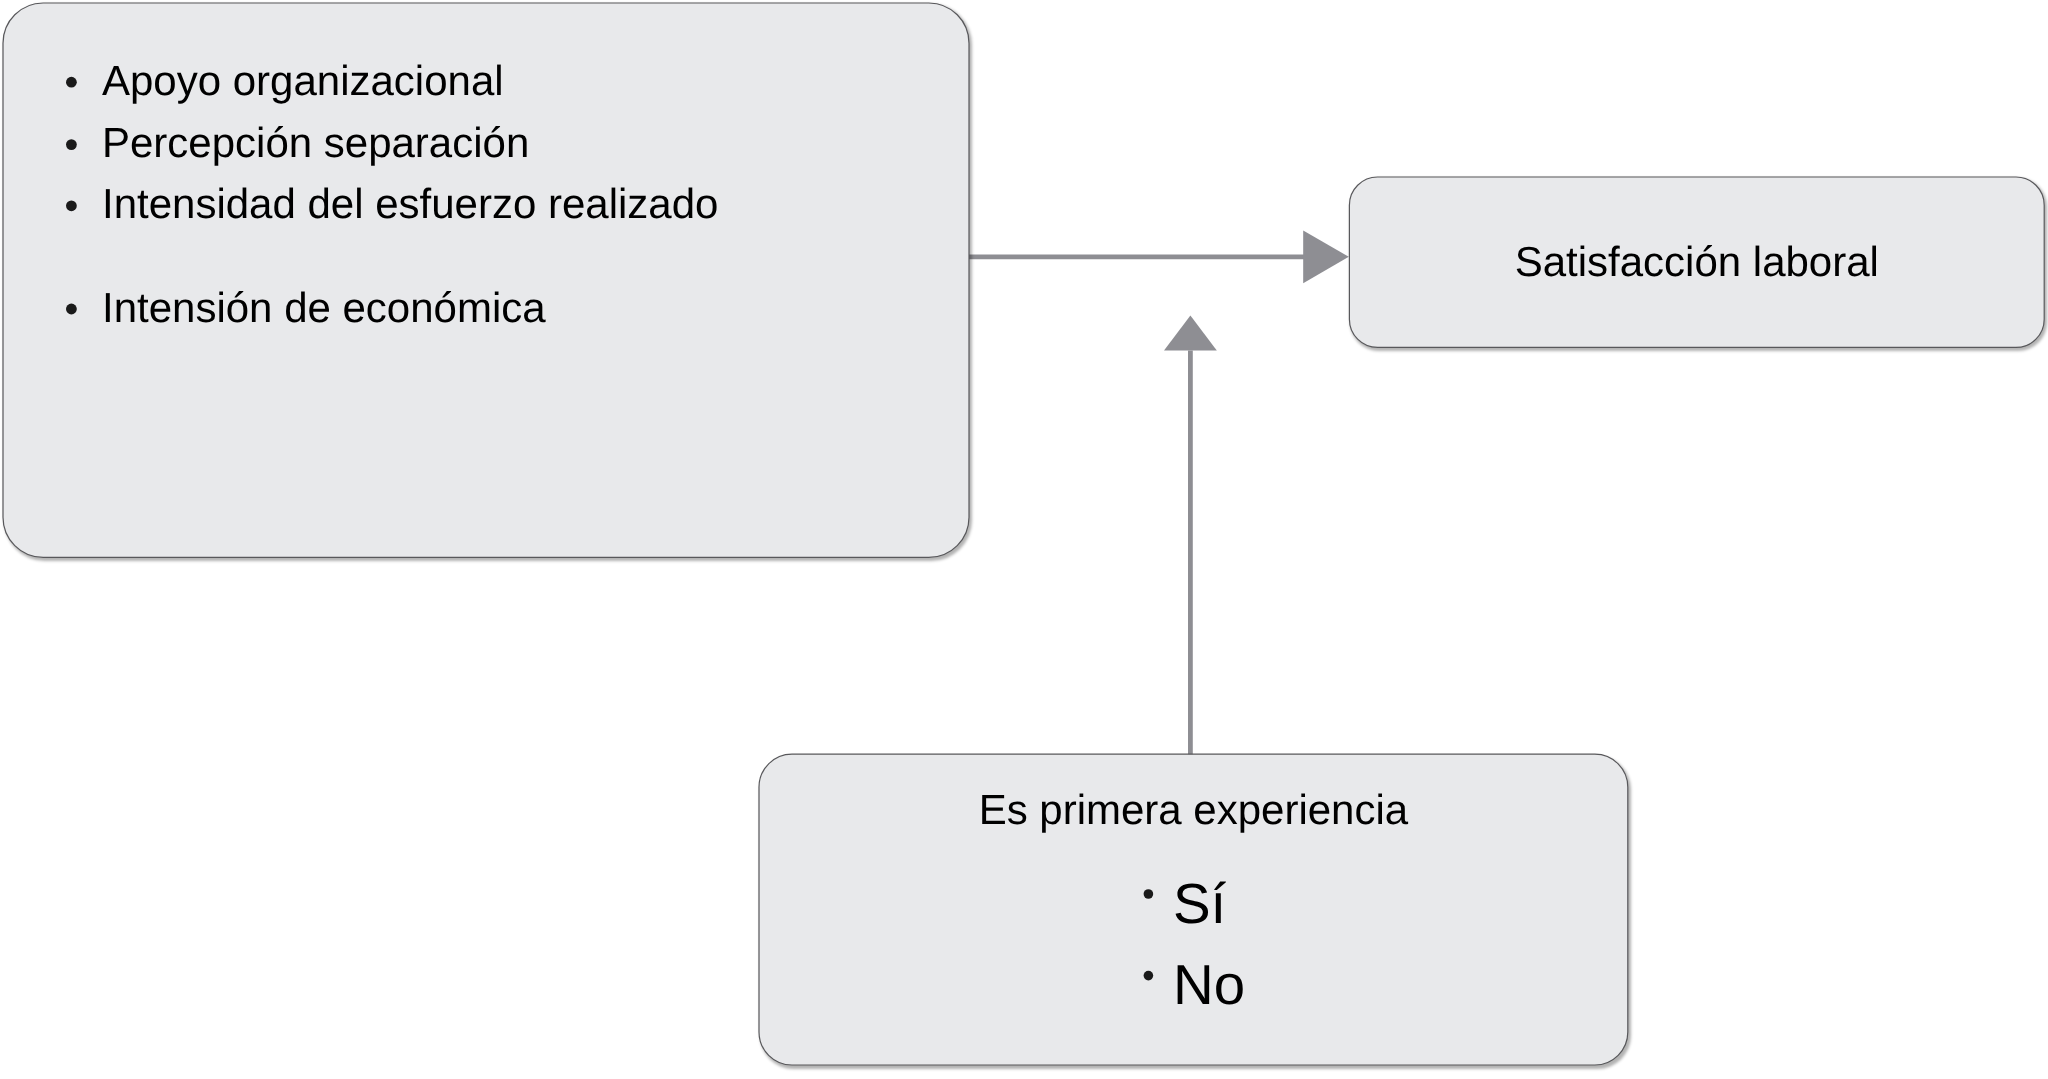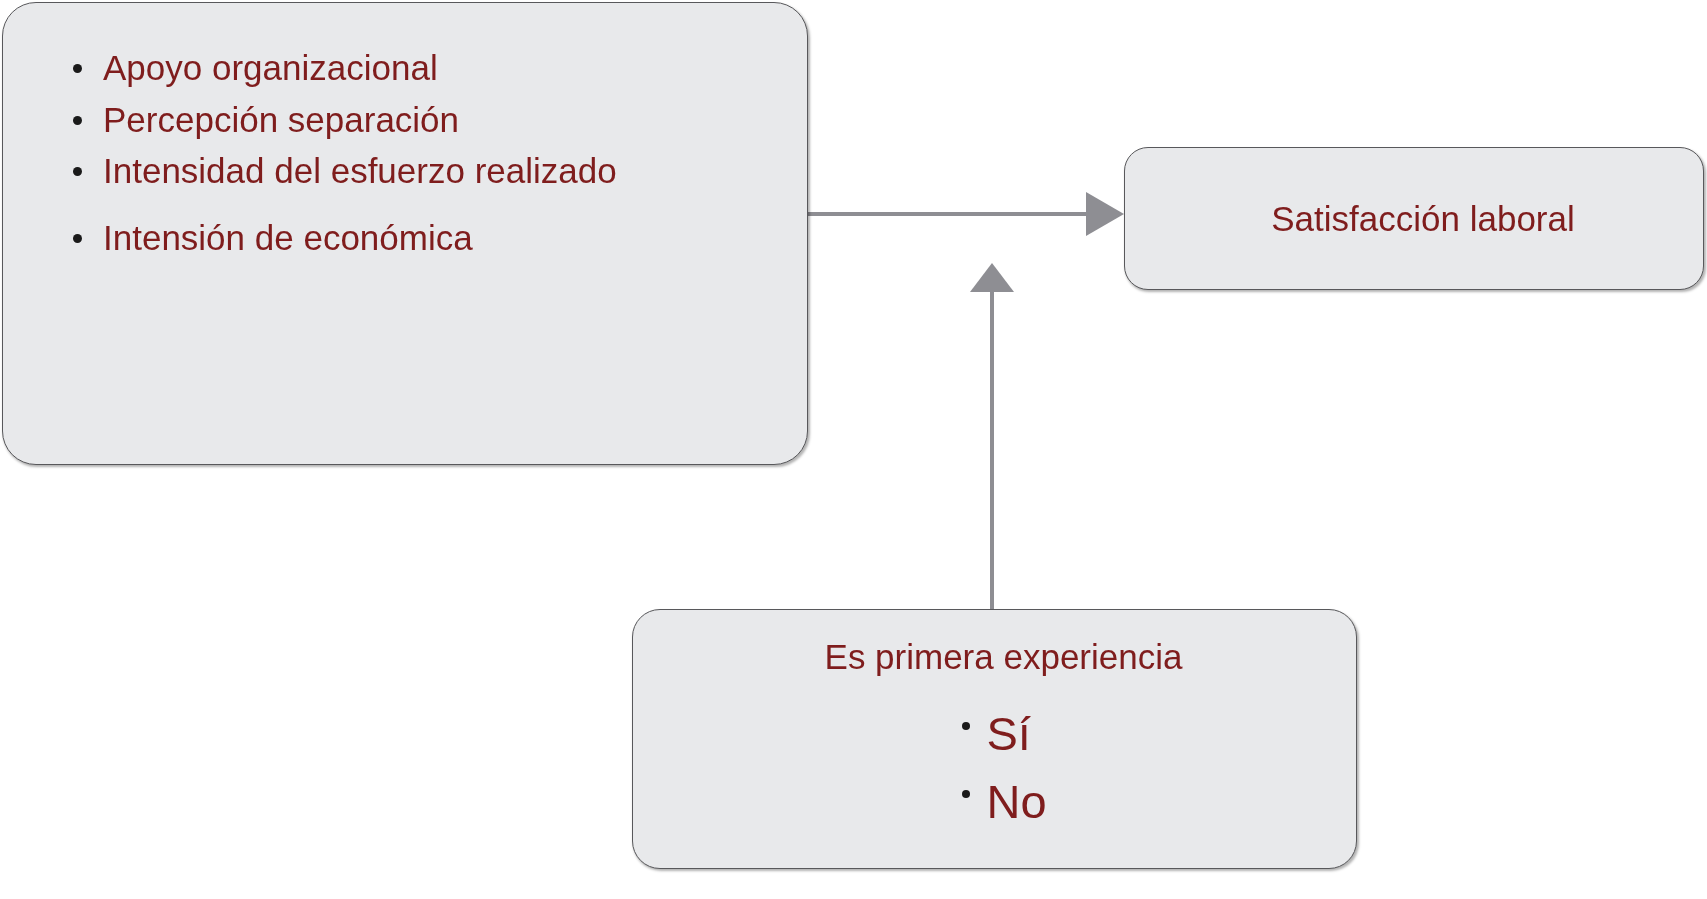--- a/index.html
+++ b/index.html
@@ -17,22 +17,21 @@
     -webkit-font-smoothing: antialiased;
   }
 
   
   .node {
     position: absolute;
     background: #e8e9eb;
     border: 1.6px solid #58585b;
     box-sizing: border-box;
     box-shadow: 1.5px 2px 2.5px rgba(0,0,0,0.30);
-    color: #7f1d1d;
-    padding-left: 18px;
+    color: #000000;
   }
 
   
   #box-antecedents {
     left: 2px;
     top: 2px;
     width: 806px;
     height: 463px;
     border-radius: 34px;
   }
@@ -53,21 +52,21 @@
     content: "";
     position: absolute;
     left: 6px;
     top: 21px;
     width: 9px;
     height: 9px;
     border-radius: 50%;
     background: #1a1a1a;
   }
   #box-antecedents li.gap-after {
-    margin-bottom: 17px;
+    margin-bottom: 36px;
   }
 
   
   #box-outcome {
     left: 1124px;
     top: 147px;
     width: 580px;
     height: 143px;
     border-radius: 24px;
     display: flex;
@@ -76,21 +75,21 @@
   }
   #box-outcome .node-title {
     font-size: 35px;
     line-height: 1.2;
     text-align: center;
   }
 
   
   #box-moderator {
     left: 632px;
-    top: 609px;
+    top: 628px;
     width: 725px;
     height: 260px;
     border-radius: 28px;
     display: flex;
     flex-direction: column;
     align-items: center;
     padding-top: 26px;
   }
   #box-moderator .node-title {
     font-size: 35px;

